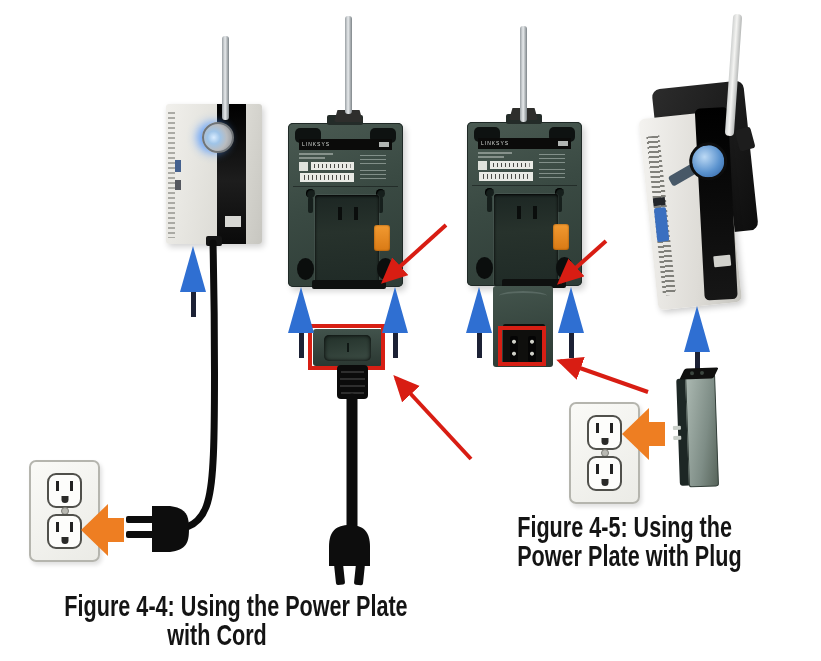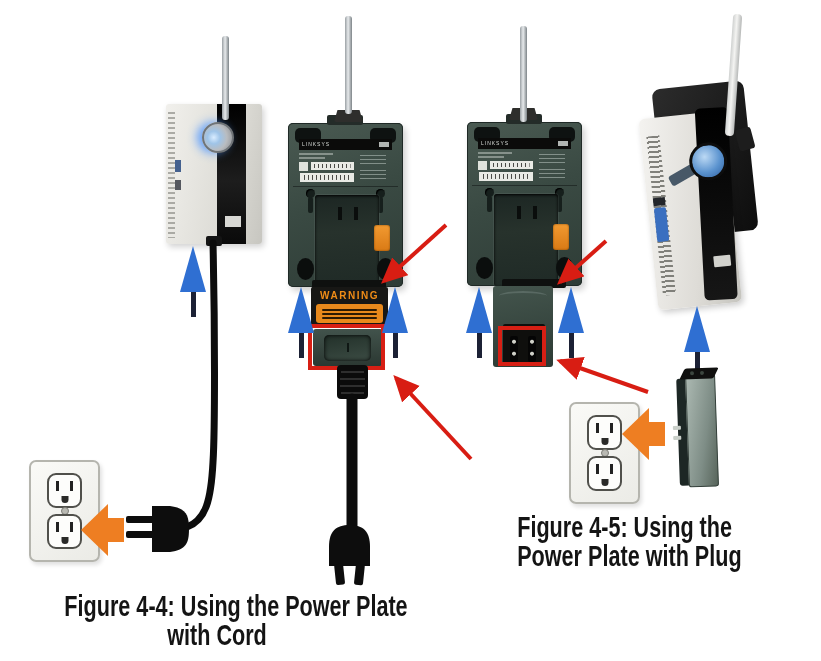--- a/index.html
+++ b/index.html
@@ -195,28 +195,20 @@
       <div class="pr b"></div>
     </div>
     <div class="clip"></div>
     <div class="ft bl"></div>
     <div class="ft br"></div>
   </div>
   <div class="collar" style="left:334px;top:110px;width:29px;height:12px;"></div>
   <div class="rod" style="left:345px;top:16px;width:7px;height:98px;"></div>
 
   <div class="plate-bar" style="left:312px;top:280px;width:74px;"></div>
-  <div class="warn-label">
-    <div class="warn-text">WARNING</div>
-    <div class="warn-block">
-      <div class="warn-line"></div>
-      <div class="warn-line"></div>
-      <div class="warn-line"></div>
-    </div>
-  </div>
   <div class="switch-housing">
     <div class="switch"></div>
   </div>
   <div class="red-box" style="left:308px;top:324px;width:69px;height:38px;"></div>
   <div class="blue-arrow" style="left:288px;top:287px;">
     <div class="bhead"></div>
       <div class="btail"></div>
   </div>
   <div class="blue-arrow" style="left:382px;top:287px;">
     <div class="bhead"></div>

